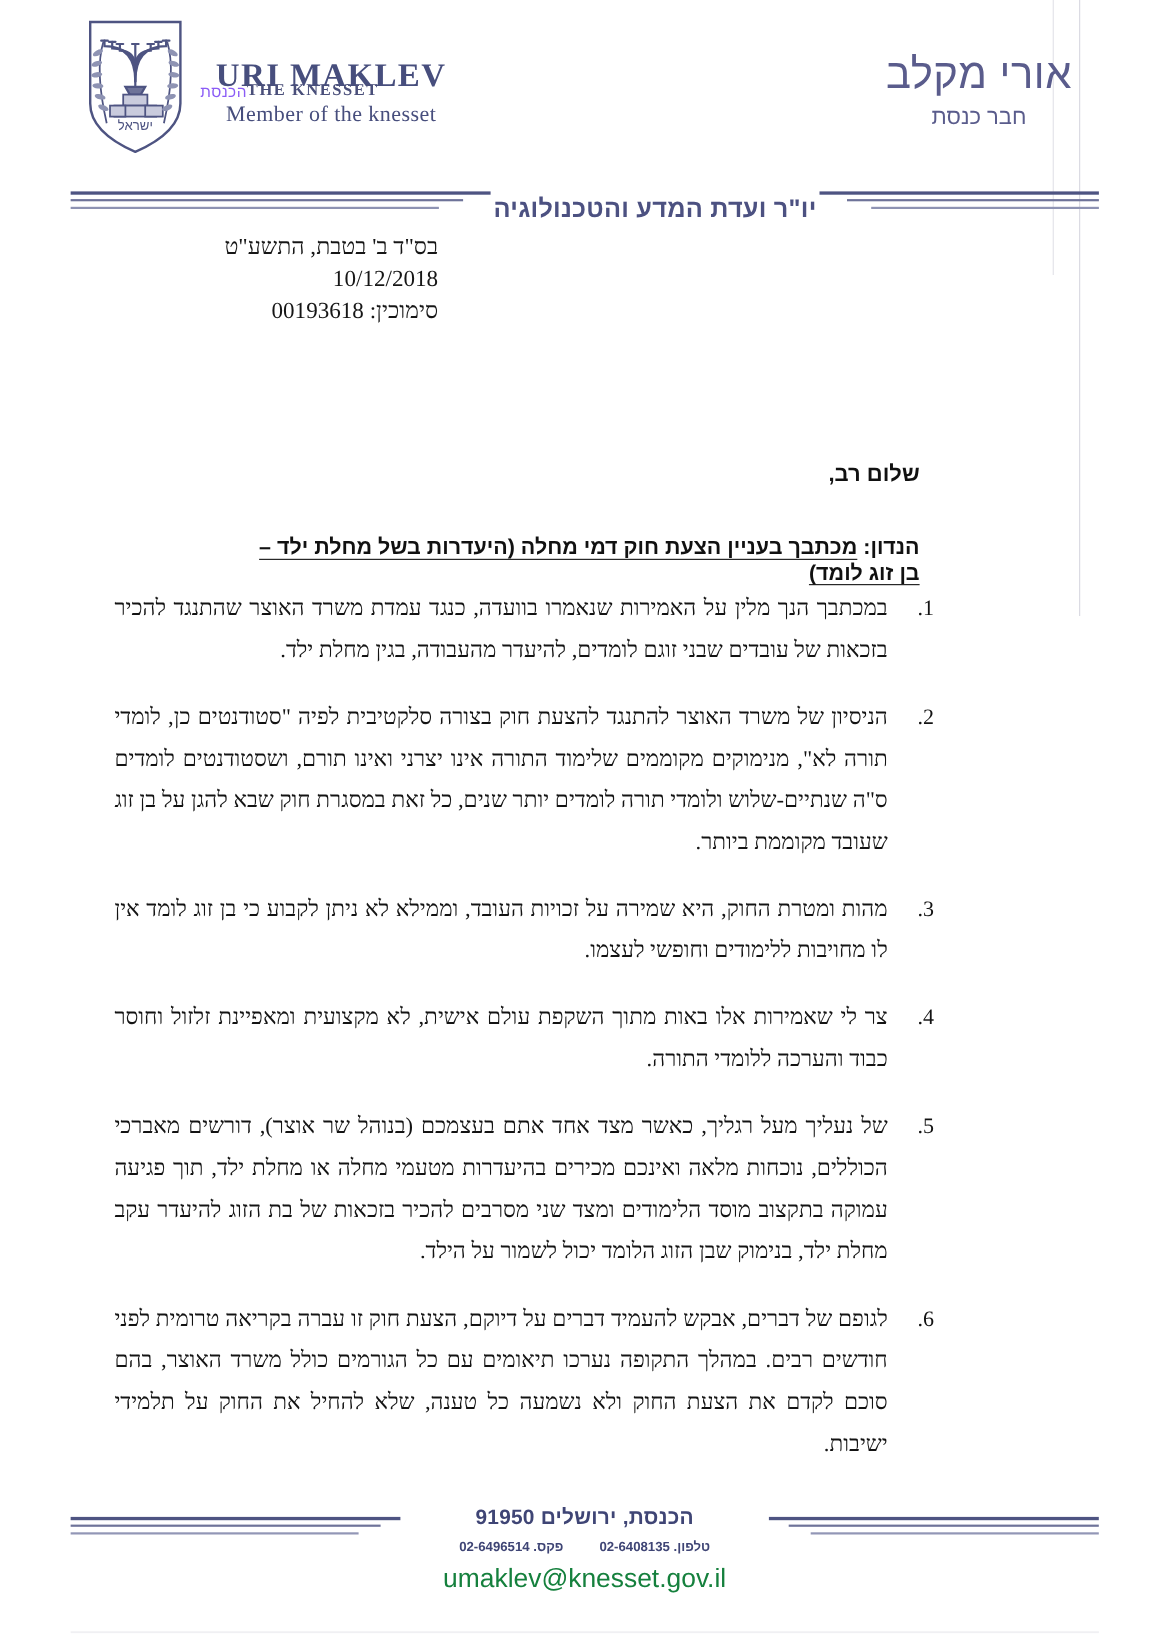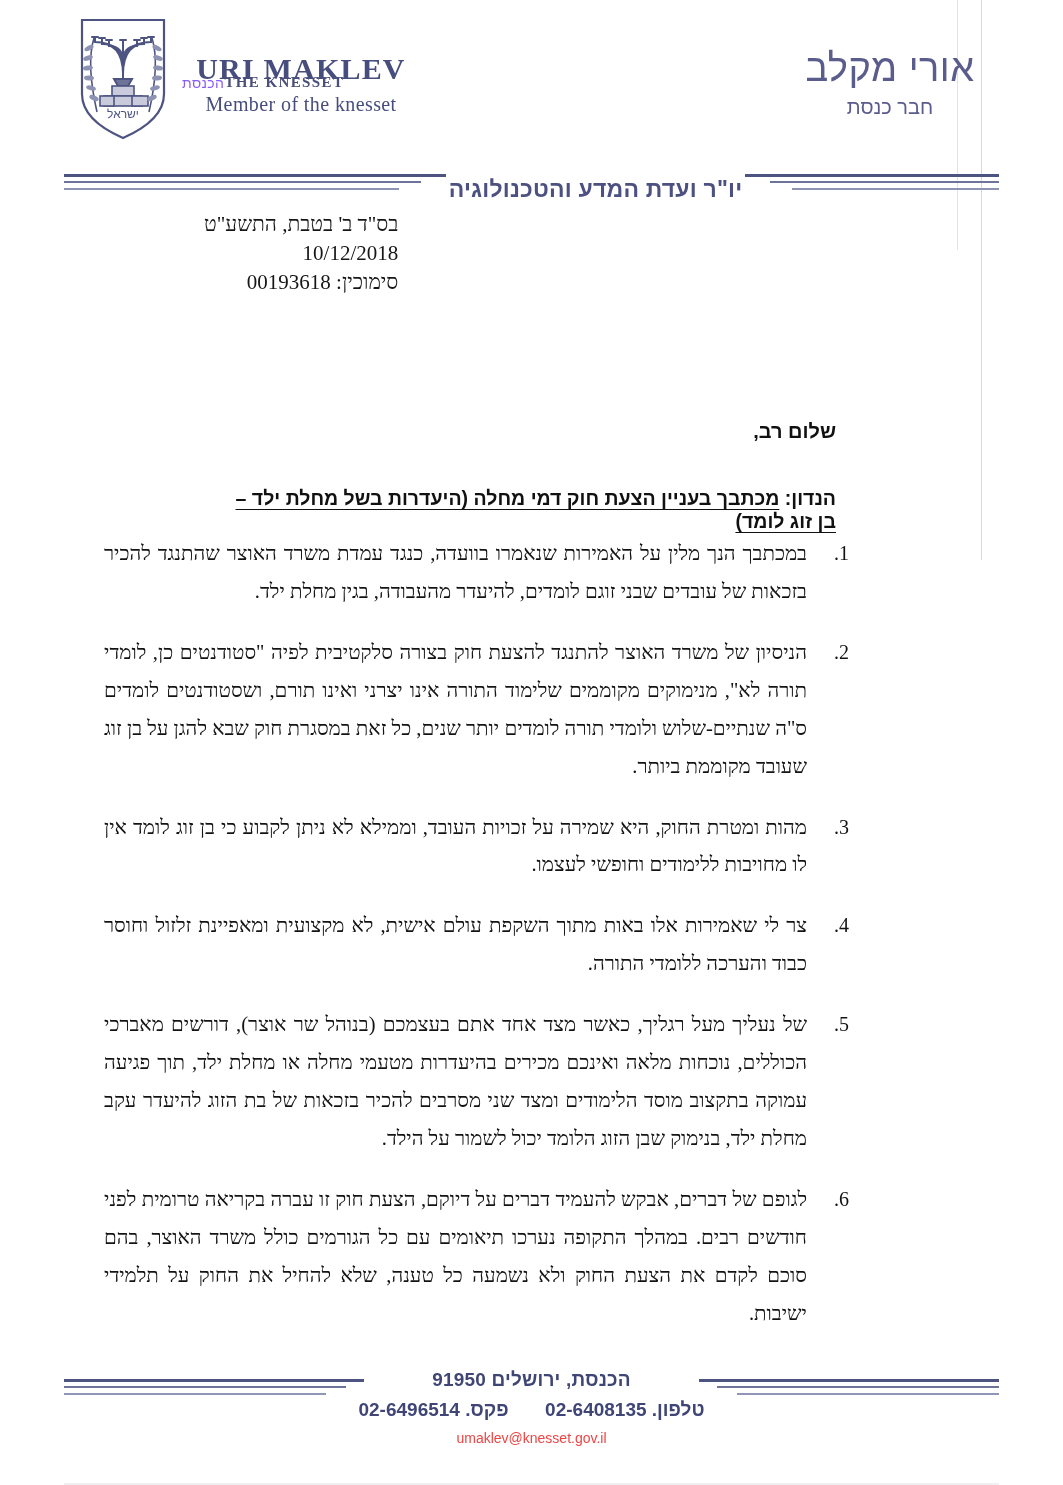--- a/index.html
+++ b/index.html
@@ -273,31 +273,31 @@
     text-align: center;
     direction: rtl;
     color: #3f4575;
   }
   .footer-line1 {
     font-size: 19px;
     font-weight: 700;
     letter-spacing: 0.2px;
   }
   .footer-line2 {
-    font-size: 19px;
+    font-size: 12px;
     font-weight: 700;
     margin-top: 8px;
   }
   .footer-line2 .gap { display: inline-block; width: 26px; }
   .footer-line3 {
-    font-size: 14px;
+    font-size: 24px;
     font-weight: 400;
     margin-top: 9px;
     direction: ltr;
-    color: #ef4444;
+    color: #15803d;
   }
 </style>
 </head>
 <body>
 
 <div class="page">
 
   <div class="scan-edge-right"></div>
   <div class="scan-edge-right2"></div>
 

